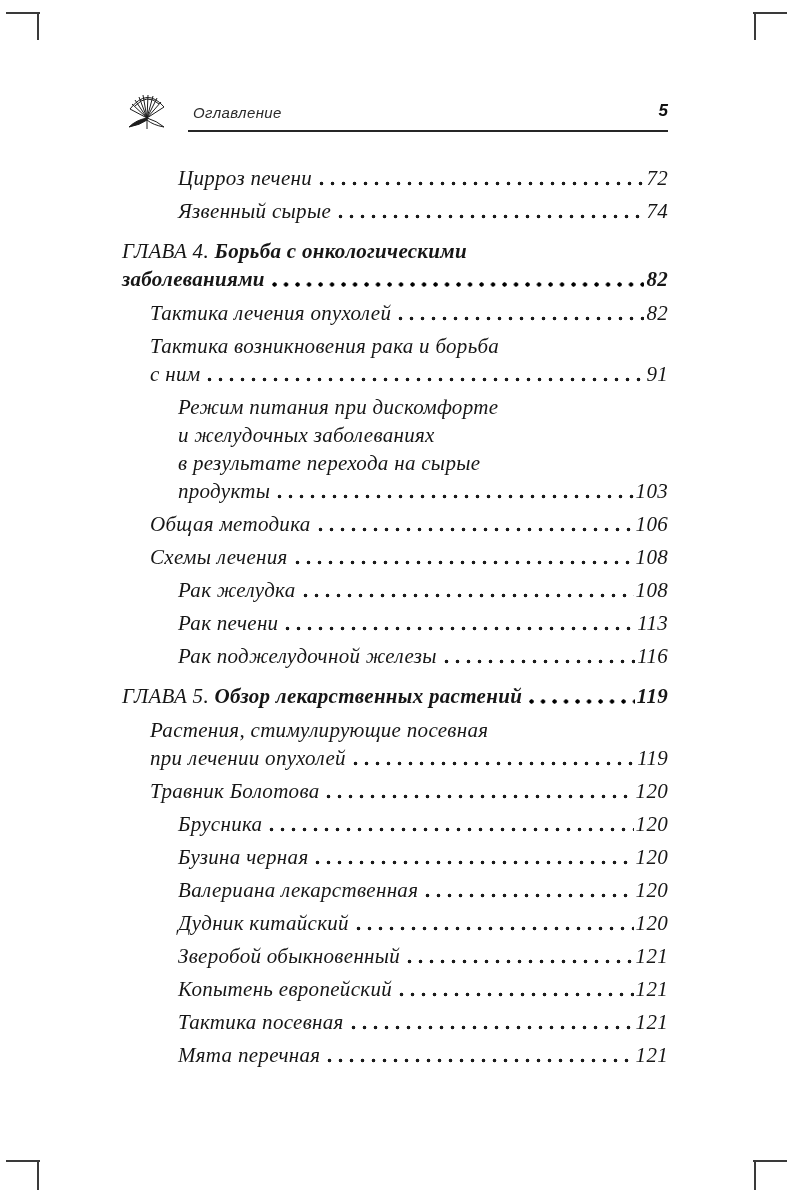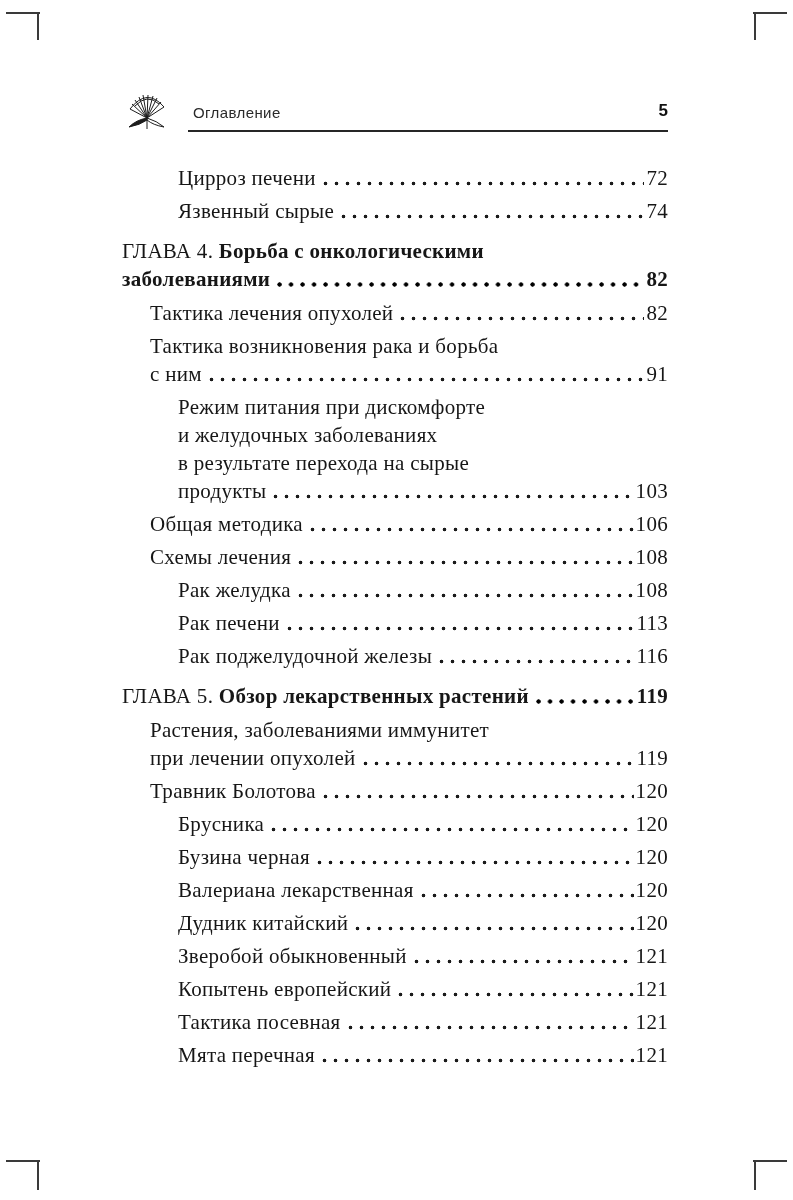--- a/index.html
+++ b/index.html
@@ -7,20 +7,21 @@
     width: 793px; height: 1200px;
     background: #ffffff;
     font-family: "Liberation Serif", serif;
     color: #161616;
     overflow: hidden;
   }
   .page {
     position: relative;
     width: 713px; height: 1200px;
     background: #ffffff;
+    font-style: italic;
   }
 
   
   .crop { position: absolute; background: #3a3a3a; }
   .crop.tl-h { left: 6px;   top: 12px;   width: 34px; height: 2px; }
   .crop.tl-v { left: 37px;  top: 12px;   width: 2px;  height: 28px; }
   .crop.tr-h { left: 753px; top: 12px;   width: 34px; height: 2px; }
   .crop.tr-v { left: 754px; top: 12px;   width: 2px;  height: 28px; }
   .crop.bl-h { left: 6px;   top: 1160px; width: 34px; height: 2px; }
   .crop.bl-v { left: 37px;  top: 1160px; width: 2px;  height: 30px; }
@@ -213,21 +214,21 @@
       <div class="entry lv0 chapter">
         <div class="line">
           <span class="seg">ГЛАВА 5. </span>
           <span class="seg bold">Обзор лекарственных растений</span>
           <span class="leader"></span>
           <span class="pagenum">119</span>
         </div>
       </div>
       <div class="entry lv1">
         <div class="line">
-          <span class="seg">Растения, заболеваниями иммунитет</span>
+          <span class="seg">Растения, стимулирующие посевная</span>
         </div>
         <div class="line">
           <span class="seg">при лечении опухолей</span>
           <span class="leader"></span>
           <span class="pagenum">119</span>
         </div>
       </div>
       <div class="entry lv1">
         <div class="line">
           <span class="seg">Травник Болотова</span>

